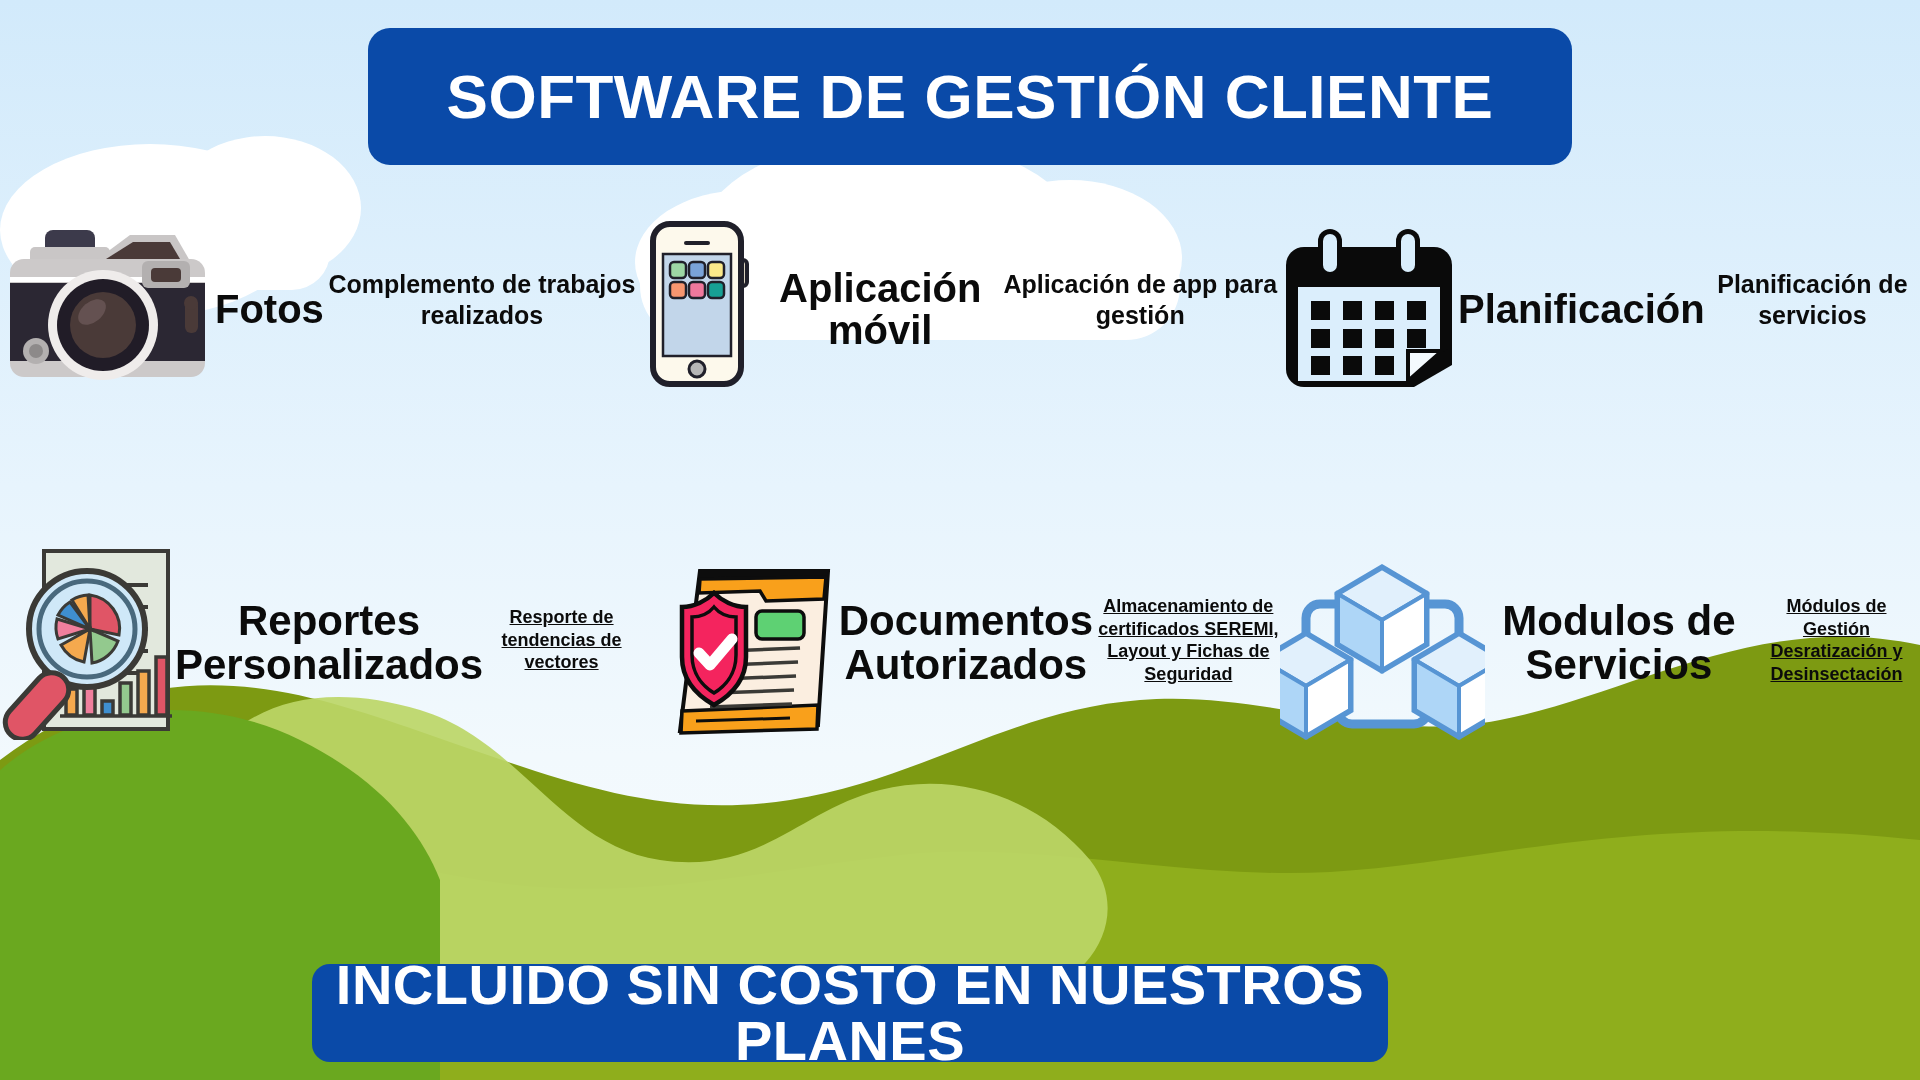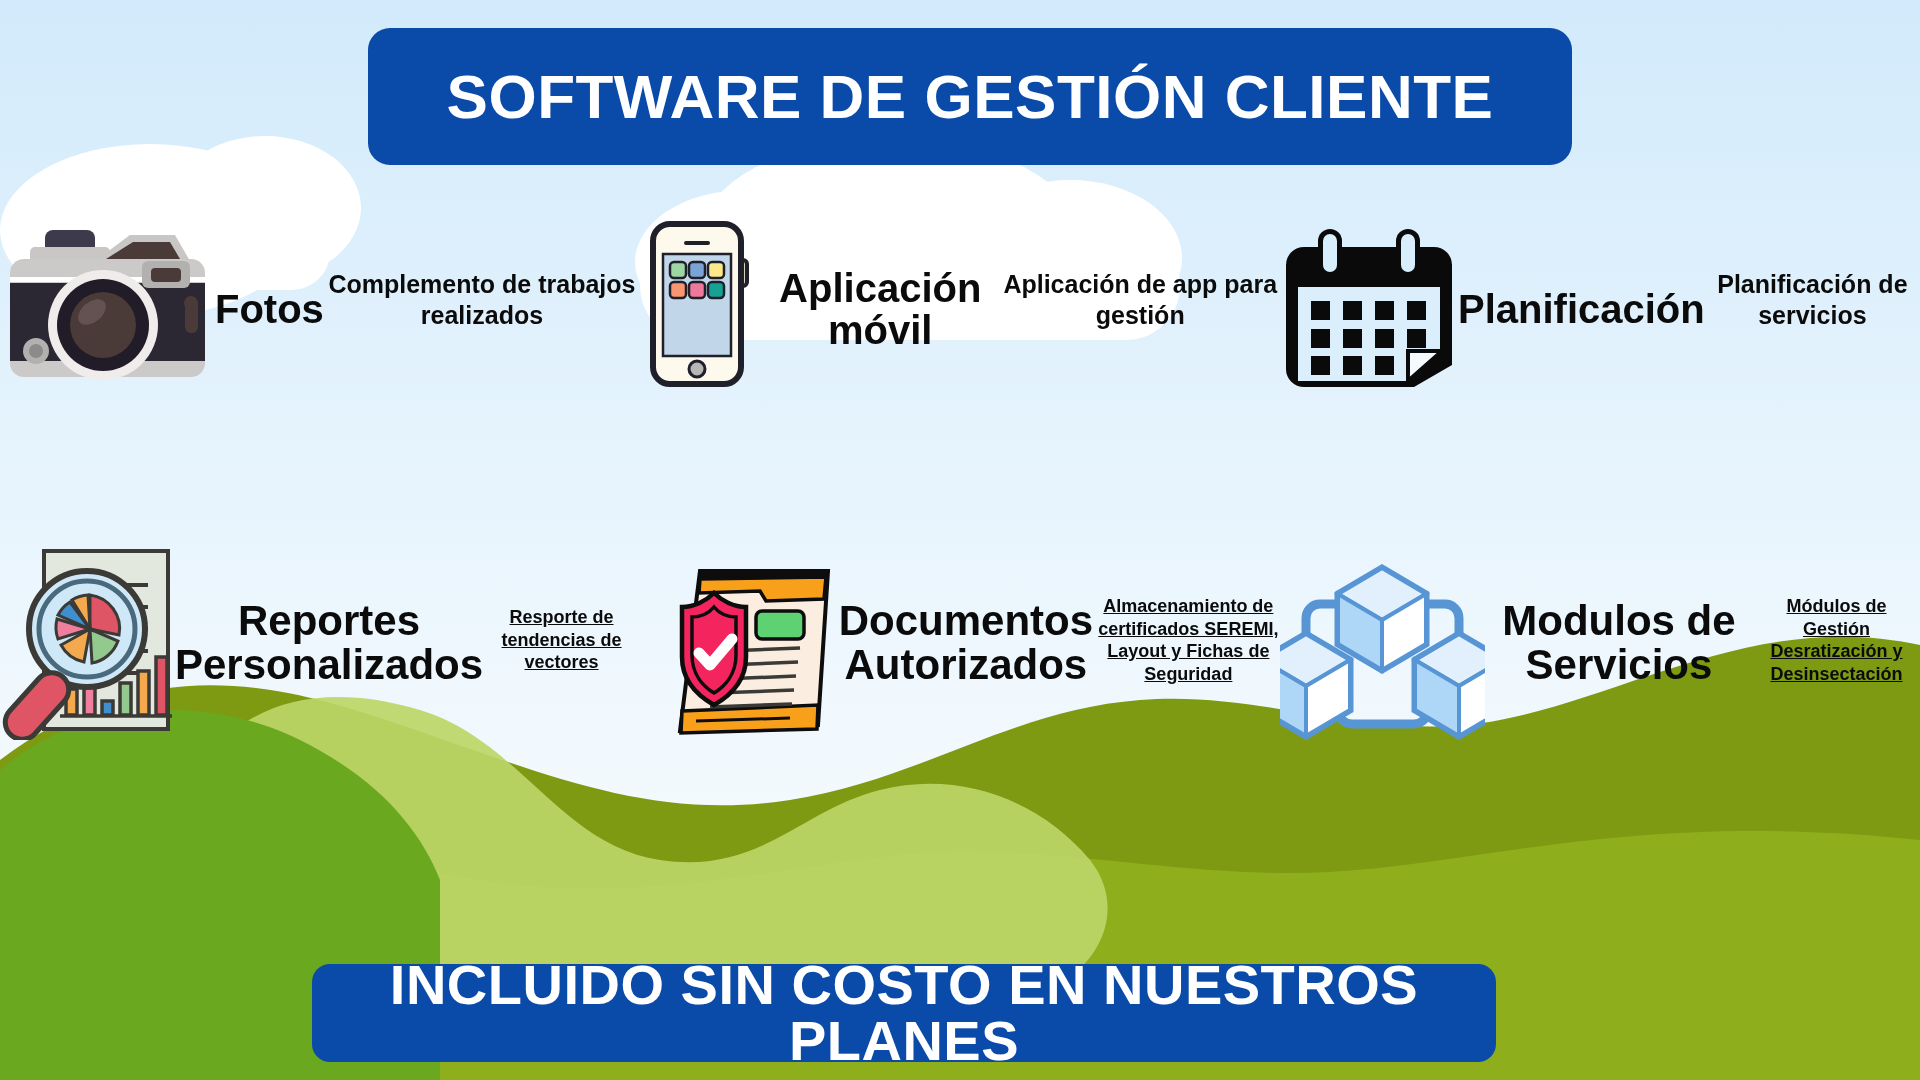--- a/index.html
+++ b/index.html
@@ -23,21 +23,21 @@
     font-weight:bold;
     letter-spacing:.5px;
     line-height:1;
   }
   #title-banner {
     left:368px; top:28px; width:1204px; height:137px;
     border-radius:22px;
     font-size:62px;
   }
   #footer-banner {
-    left:312px; top:964px; width:1184px; height:98px;
+    left:312px; top:964px; width:1076px; height:98px;
     border-radius:18px;
     font-size:56px;
   }
 
   
   .row { position:absolute; z-index:4; display:flex; width:1920px; }
   #row1 { top:210px; left:0; }
   #row2 { top:540px; left:0; }
 
   .cell { flex:1 1 0; display:flex; flex-direction:row; align-items:center; }

